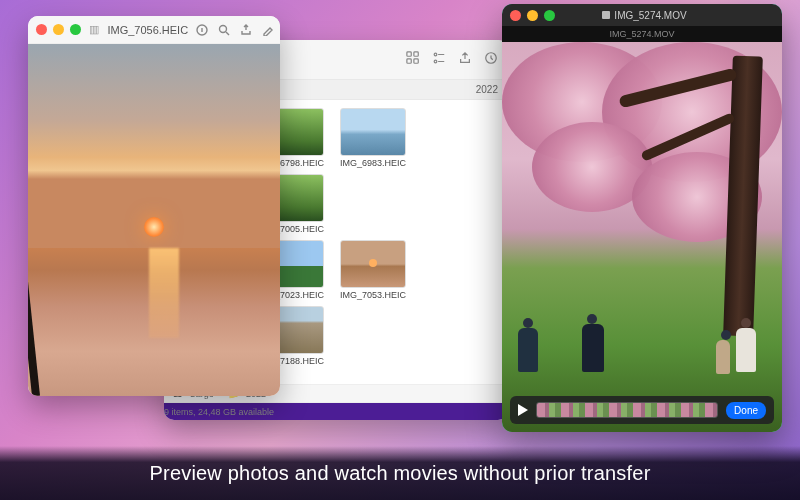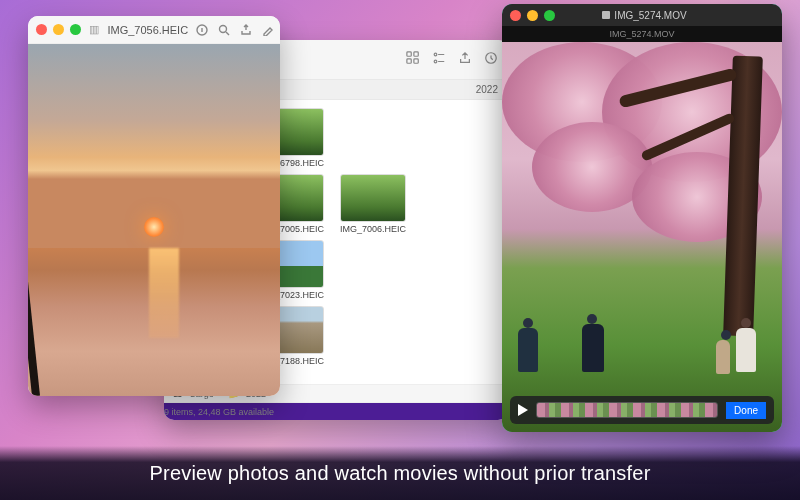--- a/index.html
+++ b/index.html
@@ -72,21 +72,21 @@
   .cherry .person { position: absolute; bottom: 60px; width: 20px; height: 44px; background: #283040; border-radius: 6px 6px 2px 2px; }
   .cherry .person::before { content: ""; position: absolute; top: -10px; left: 5px; width: 10px; height: 10px; background: #283040; border-radius: 50%; }
   .cherry .p1 { left: 16px; background: #203040; }
   .cherry .p2 { left: 80px; background: #182030; height: 48px; width: 22px; }
   .cherry .p3 { right: 26px; background: #e8e4dc; }
   .cherry .p3::before { background: #5a4038; }
   .cherry .p4 { right: 52px; bottom: 58px; width: 14px; height: 34px; background: #c0a888; }
   .win-movie .controls { position: absolute; left: 8px; right: 8px; bottom: 8px; height: 28px; background: rgba(30,30,34,.85); border-radius: 6px; display: flex; align-items: center; gap: 8px; padding: 0 8px; }
   .win-movie .play { width: 0; height: 0; border-left: 10px solid #fff; border-top: 6px solid transparent; border-bottom: 6px solid transparent; }
   .win-movie .scrub { flex: 1; height: 16px; border-radius: 3px; background: repeating-linear-gradient(90deg, #c888a0 0 8px, #a06880 8px 12px, #88b068 12px 18px, #6a9050 18px 24px); border: 1px solid #555; }
-  .win-movie .done { background: #0a6cff; color: #fff; font-size: 10px; padding: 3px 8px; border-radius: 0; border: none; }
+  .win-movie .done { background: #0a6cff; color: #fff; font-size: 10px; padding: 3px 8px; border-radius: 8px; border: none; }
 
   
   .caption { position: absolute; left: 0; right: 0; bottom: 0; height: 54px; background: linear-gradient(rgba(16,10,32,0), rgba(16,10,32,.85) 30%, rgba(12,8,28,.92)); display: flex; align-items: center; justify-content: center; }
   .caption span { color: #fff; font-size: 20px; font-weight: 400; letter-spacing: .2px; }
 </style>
 </head>
 <body>
 
 <div class="win-finder">
   <div class="chrome">
@@ -122,43 +122,47 @@
   <div class="grid" id="finder-grid">
       <div class="row">
         <div class="cell">
           <div class="thumb sky1"></div>
           <div class="fname">IMG_6797.HEIC</div>
         </div>
         <div class="cell">
           <div class="thumb green"></div>
           <div class="fname">IMG_6798.HEIC</div>
         </div>
+        <div class="cell">
+          <div class="thumb lake"></div>
+          <div class="fname">IMG_6983.HEIC</div>
+        </div>
       </div>
       <div class="row">
         <div class="cell">
           <div class="thumb green"></div>
           <div class="fname">IMG_6996.HEIC</div>
         </div>
         <div class="cell">
           <div class="thumb green"></div>
           <div class="fname">IMG_7005.HEIC</div>
         </div>
-        <div class="cell">
-          <div class="thumb green"></div>
-          <div class="fname">IMG_7006.HEIC</div>
-        </div>
       </div>
       <div class="row">
         <div class="cell">
           <div class="thumb lily"></div>
           <div class="fname">IMG_7017.HEIC</div>
         </div>
         <div class="cell">
           <div class="thumb sky1"></div>
           <div class="fname">IMG_7023.HEIC</div>
+        </div>
+        <div class="cell">
+          <div class="thumb sunset"></div>
+          <div class="fname">IMG_7053.HEIC</div>
         </div>
       </div>
       <div class="row">
         <div class="cell">
           <div class="thumb part"></div>
           <div class="fname">IMG_7057.HEIC</div>
         </div>
         <div class="cell">
           <div class="thumb town"></div>
           <div class="fname">IMG_7188.HEIC</div>

